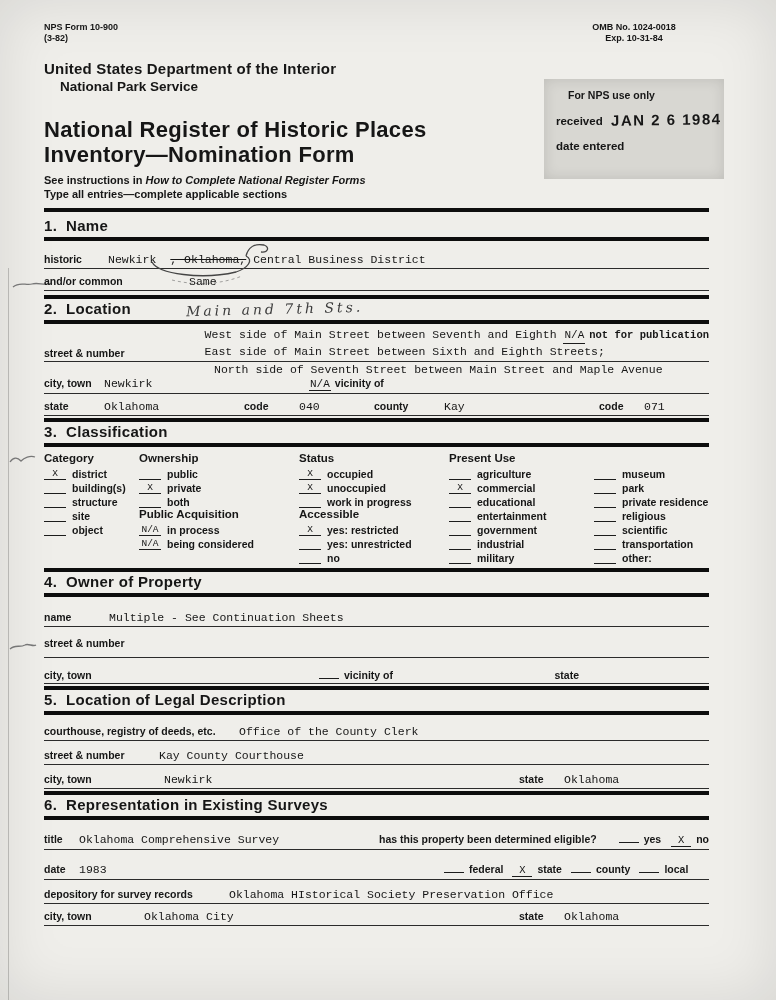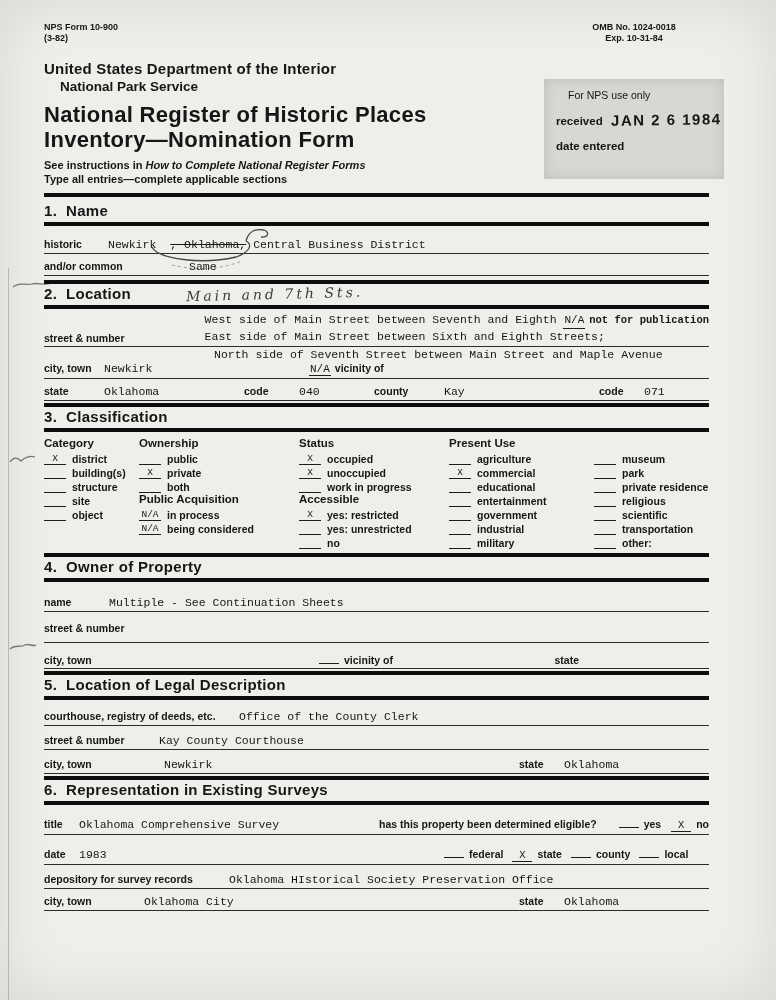--- a/index.html
+++ b/index.html
@@ -7,29 +7,29 @@
         box-shadow:inset 0 0 60px rgba(0,0,0,.10);
         font-family:"Liberation Sans",sans-serif;color:#161616;}
   .edge-line{position:absolute;left:8px;top:268px;bottom:0;width:1px;background:#9a9a96;opacity:.6;}
   .content{position:absolute;left:44px;top:0;width:665px;}
 
   
   .meta-row{display:flex;padding-top:22px;font-size:9px;font-weight:bold;line-height:11px;}
   .meta-right{margin-left:auto;width:150px;text-align:center;}
   .dept{margin-top:16px;font-size:15px;font-weight:bold;line-height:18px;letter-spacing:.2px;}
   .agency{font-size:13.5px;font-weight:bold;line-height:17px;padding-left:16px;}
-  .doc-title{margin:7px 0 0 0;font-size:22px;font-weight:bold;line-height:25px;letter-spacing:.3px;}
+  .doc-title{margin:22px 0 0 0;font-size:22px;font-weight:bold;line-height:25px;letter-spacing:.3px;}
   .instr{font-size:11px;font-weight:bold;line-height:14px;}
   .instr .it{font-style:italic;}
   .top-rule{margin-top:7px;height:4px;background:#0e0e0e;}
 
   
   .stamp{position:absolute;top:79px;right:52px;width:180px;height:100px;background:#d8d7d2;
          box-shadow:inset 0 0 14px rgba(0,0,0,.12);padding:10px 0 0 12px;box-sizing:border-box;}
-  .stamp-h{font-size:10.5px;font-weight:normal;padding-left:12px;}
+  .stamp-h{font-size:10.5px;font-weight:bold;padding-left:12px;}
   .stamp-line{margin-top:10px;display:flex;align-items:baseline;}
   .stamp-l{font-size:11.5px;font-weight:bold;}
   .stamp-date{margin-left:8px;font-size:15px;font-weight:bold;letter-spacing:1.5px;transform:rotate(-.8deg);white-space:pre;}
   .stamp-e{margin-top:12px;font-size:11.5px;font-weight:bold;}
 
   
   .shead{display:flex;align-items:baseline;border-top:4px solid #0d0d0d;border-bottom:4px solid #0d0d0d;
          padding:1px 0 3px;}
   .shead-t{font-size:15px;font-weight:bold;letter-spacing:.3px;white-space:pre;}
   .handw{margin-left:55px;font-family:"DejaVu Serif",serif;font-style:italic;font-size:14px;

